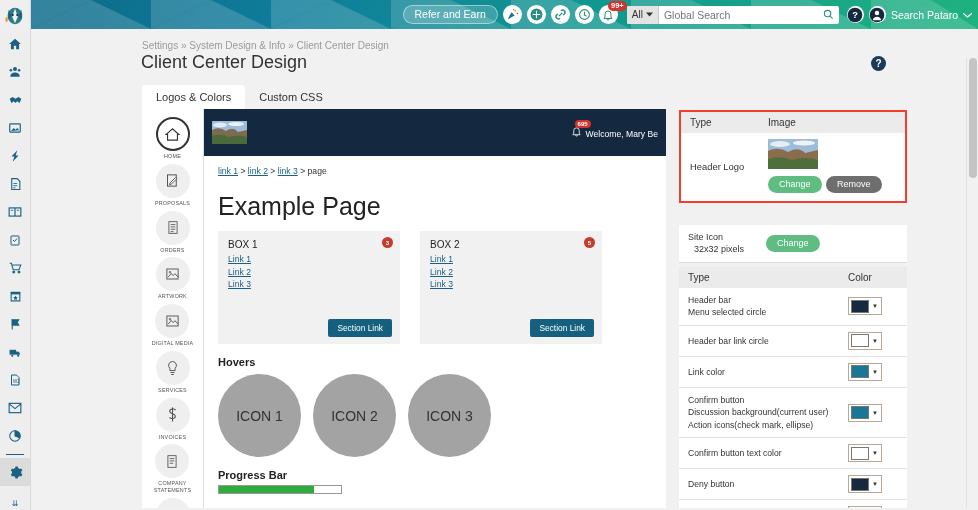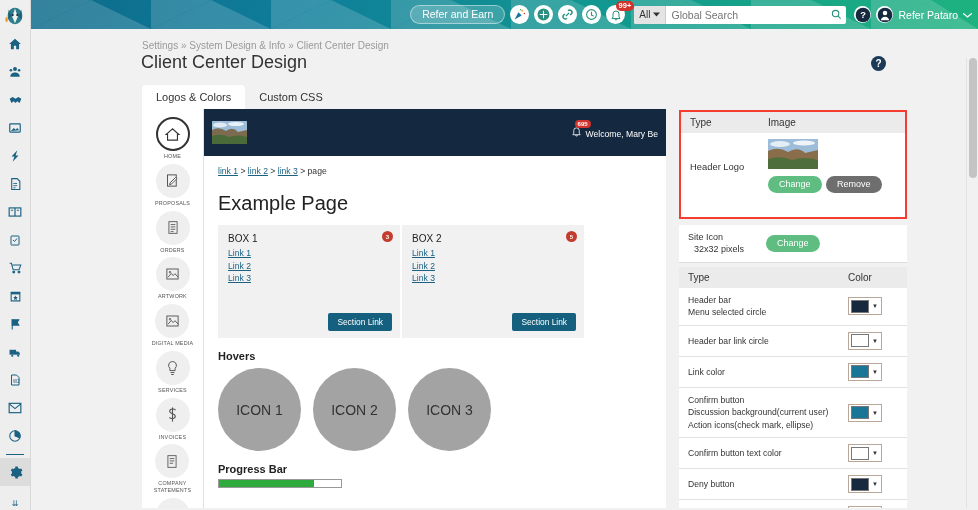--- a/index.html
+++ b/index.html
@@ -135,22 +135,22 @@
   }
   #pv-welcome { display:flex; align-items:flex-end; gap:4px; color:#fff; font-size:8.6px; }
   #pv-bell-wrap { position:relative; }
   #pv-bell-badge {
     position:absolute; top:-6px; left:4px; background:#d0342c; color:#fff;
     font-size:6px; font-weight:bold; border-radius:7px; padding:1px 3px; line-height:1;
   }
   #pv-content { padding: 10px 12px 0 14px; }
   #pv-crumb { font-size:8.6px; color:#333; margin-bottom: 16px; }
   #pv-crumb a { color:#1a6182; }
-  #pv-h1 { font-size:20px; color:#222; font-weight:normal; margin: 2px 0 10px; }
-  #pv-boxes { display:flex; gap:2px; }
+  #pv-h1 { font-size:25px; color:#222; font-weight:normal; margin: 2px 0 10px; }
+  #pv-boxes { display:flex; gap:20px; }
   .pv-box {
     background:#f1f1f1; width: 182px; height: 113px; position:relative;
     padding: 8px 10px;
   }
   .pv-box-title { font-size:10px; color:#222; margin-bottom:4px; }
   .pv-box a { display:block; font-size:8.6px; color:#1a6182; margin-bottom:2.5px; }
   .pv-badge {
     position:absolute; top:6px; right:7px; width:11px;height:11px;border-radius:50%;
     background:#c43c2e; color:#fff; font-size:6px; font-weight:bold;
     display:flex;align-items:center;justify-content:center;
@@ -174,21 +174,21 @@
 
   
   #img-panel {
     position:absolute; left: 648px; top: 81px; width: 228px; background:#fff;
     border: 2px solid #f43d2e;
   }
   .tbl-head {
     display:flex; background:#ebebeb; padding: 5px 9px; font-size:10px; color:#333;
   }
   .tbl-head .c1 { width: 78px; }
-  .img-row { display:flex; padding: 6px 9px 24px; align-items:center; }
+  .img-row { display:flex; padding: 6px 9px 8px; align-items:center; }
   .img-row .c1 { width: 78px; font-size:9.4px; color:#333; }
   .img-thumb {
     width:50px; height:30px; border-radius:1px; overflow:hidden;
     background: linear-gradient(#8fb6d6 0%,#b9cfe2 40%, #7a7050 52%, #4b6a3a 100%);
     margin-bottom:4px;
   }
   .pill {
     display:inline-block; color:#fff; font-size:9px; border-radius:11px;
     padding: 4px 11px; line-height:1;
   }
@@ -431,21 +431,21 @@
             <text x="12" y="17" font-size="14" fill="#fff" text-anchor="middle" font-family="Liberation Sans" font-weight="bold">?</text>
           </svg>
       </div>
       <div id="avatar-circle">
         <svg width="16" height="16" viewBox="0 0 24 24">
             <circle cx="12" cy="12" r="11" fill="#16293f"></circle>
             <circle cx="12" cy="9" r="3.4" fill="#fff"></circle>
             <path d="M5.5 20 c1-4 4-5.5 6.5-5.5 s5.5 1.5 6.5 5.5 Z" fill="#fff"></path>
           </svg>
       </div>
-      <div id="user-name">Refer Pataro</div>
+      <div id="user-name">Search Pataro</div>
       <svg width="9" height="6" viewBox="0 0 12 7">
           <path d="M0 1 L6 6 L12 1" stroke="#fff" stroke-width="1.6" fill="none"></path>
         </svg>
     </div>
   </div>
 
   <div id="page">
 
     <div id="breadcrumb">Settings » System Design &amp; Info » Client Center Design</div>
     <h1 id="page-title">Client Center Design</h1>

